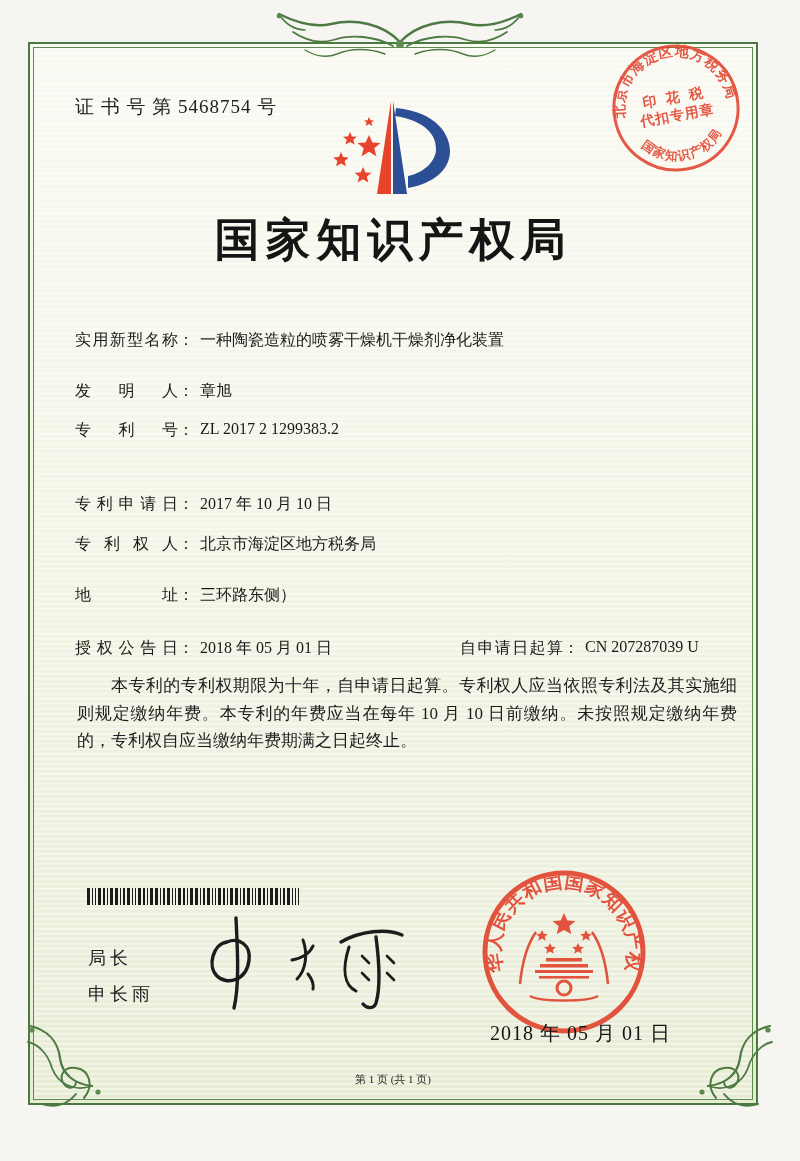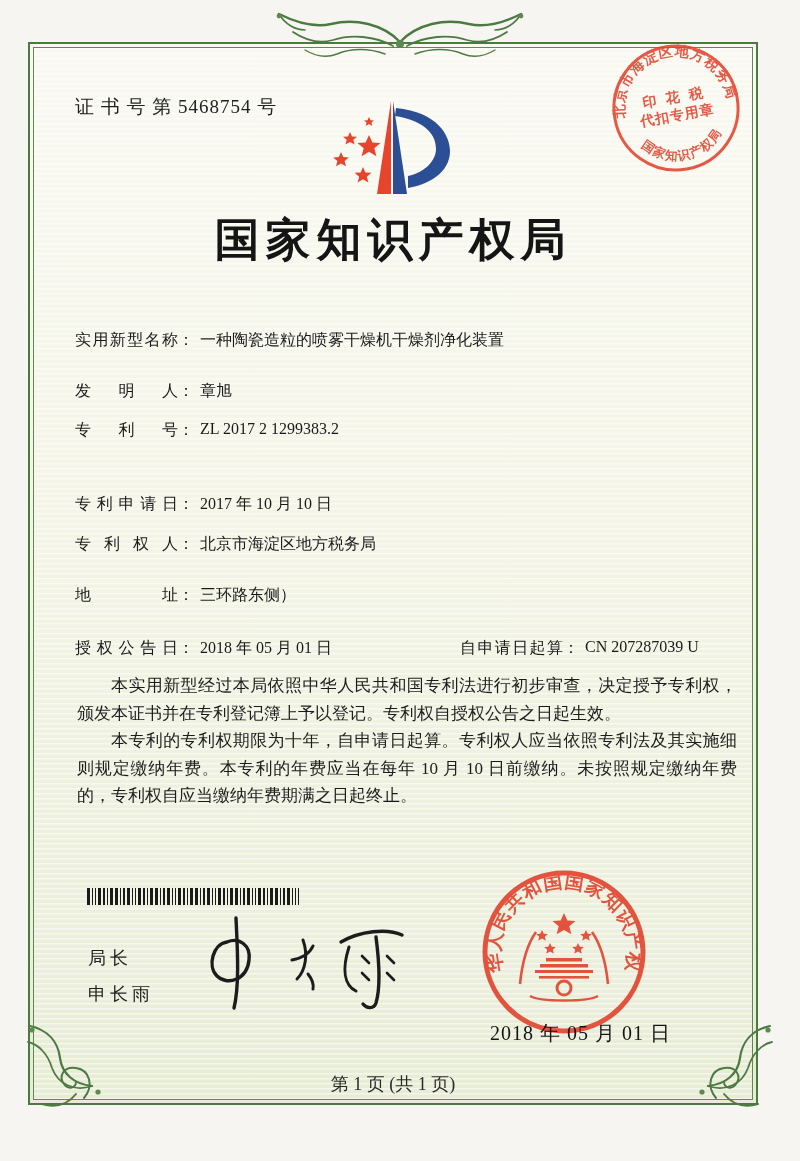--- a/index.html
+++ b/index.html
@@ -44,21 +44,21 @@
     left:87px;top:888px;width:212px;height:17px;overflow:hidden;
     white-space:nowrap;font-size:0;line-height:0;
   }
   .sig-title{left:88px;top:946px;font-size:18px;letter-spacing:4px;color:#222;}
   .sig-name{left:88px;top:982px;font-size:18px;letter-spacing:4px;color:#222;}
   .seal-date{
     left:490px;top:1020px;width:170px;text-align:center;
     font-size:20px;color:#141414;z-index:6;letter-spacing:1px;white-space:nowrap;
   }
   .footer{
-    left:28px;top:1072px;width:730px;text-align:center;font-size:18px;color:#2a2a2a;
+    left:28px;top:1072px;width:730px;text-align:center;font-size:11px;color:#2a2a2a;
   }
   svg{display:block;}
   .seal-svg{z-index:5;}
 </style>
 </head>
 <body>
 
 <div class="frame">
   <div class="frame-inner"></div>
 </div>
@@ -159,21 +159,20 @@
   <span class="lbl">地址</span><span class="colon">：</span><span class="val"><span class="vline">三环路东侧）</span></span>
 </div>
 <div class="abs row" style="top:638px;width:660px">
   <span class="lbl">授权公告日</span><span class="colon">：</span><span class="val">2018 年 05 月 01 日</span>
   <span class="grant-no-cell">
     <span class="lbl">自申请日起算</span><span class="colon">：</span><span class="val">CN 207287039 U</span>
   </span>
 </div>
 
 <div class="abs bodytext">
-  <p>本实用新型经过本局依照中华人民共和国专利法进行初步审查，决定授予专利权，颁发本证书并在专利登记簿上予以登记。专利权自授权公告之日起生效。</p>
   <p>本专利的专利权期限为十年，自申请日起算。专利权人应当依照专利法及其实施细则规定缴纳年费。本专利的年费应当在每年 10 月 10 日前缴纳。未按照规定缴纳年费的，专利权自应当缴纳年费期满之日起终止。</p>
 </div>
 
 <div class="abs barcode"><span style="display:inline-block;height:100%;background:#1b1b1b;width:3px"></span><span style="display:inline-block;height:100%;width:2px"></span><span style="display:inline-block;height:100%;background:#1b1b1b;width:1px"></span><span style="display:inline-block;height:100%;width:2px"></span><span style="display:inline-block;height:100%;background:#1b1b1b;width:1px"></span><span style="display:inline-block;height:100%;width:2px"></span><span style="display:inline-block;height:100%;background:#1b1b1b;width:3px"></span><span style="display:inline-block;height:100%;width:2px"></span><span style="display:inline-block;height:100%;background:#1b1b1b;width:2px"></span><span style="display:inline-block;height:100%;width:2px"></span><span style="display:inline-block;height:100%;background:#1b1b1b;width:1px"></span><span style="display:inline-block;height:100%;width:2px"></span><span style="display:inline-block;height:100%;background:#1b1b1b;width:3px"></span><span style="display:inline-block;height:100%;width:2px"></span><span style="display:inline-block;height:100%;background:#1b1b1b;width:3px"></span><span style="display:inline-block;height:100%;width:2px"></span><span style="display:inline-block;height:100%;background:#1b1b1b;width:1px"></span><span style="display:inline-block;height:100%;width:2px"></span><span style="display:inline-block;height:100%;background:#1b1b1b;width:2px"></span><span style="display:inline-block;height:100%;width:2px"></span><span style="display:inline-block;height:100%;background:#1b1b1b;width:3px"></span><span style="display:inline-block;height:100%;width:2px"></span><span style="display:inline-block;height:100%;background:#1b1b1b;width:1px"></span><span style="display:inline-block;height:100%;width:2px"></span><span style="display:inline-block;height:100%;background:#1b1b1b;width:1px"></span><span style="display:inline-block;height:100%;width:2px"></span><span style="display:inline-block;height:100%;background:#1b1b1b;width:3px"></span><span style="display:inline-block;height:100%;width:2px"></span><span style="display:inline-block;height:100%;background:#1b1b1b;width:2px"></span><span style="display:inline-block;height:100%;width:2px"></span><span style="display:inline-block;height:100%;background:#1b1b1b;width:1px"></span><span style="display:inline-block;height:100%;width:2px"></span><span style="display:inline-block;height:100%;background:#1b1b1b;width:3px"></span><span style="display:inline-block;height:100%;width:2px"></span><span style="display:inline-block;height:100%;background:#1b1b1b;width:3px"></span><span style="display:inline-block;height:100%;width:2px"></span><span style="display:inline-block;height:100%;background:#1b1b1b;width:1px"></span><span style="display:inline-block;height:100%;width:2px"></span><span style="display:inline-block;height:100%;background:#1b1b1b;width:2px"></span><span style="display:inline-block;height:100%;width:2px"></span><span style="display:inline-block;height:100%;background:#1b1b1b;width:3px"></span><span style="display:inline-block;height:100%;width:2px"></span><span style="display:inline-block;height:100%;background:#1b1b1b;width:1px"></span><span style="display:inline-block;height:100%;width:2px"></span><span style="display:inline-block;height:100%;background:#1b1b1b;width:1px"></span><span style="display:inline-block;height:100%;width:2px"></span><span style="display:inline-block;height:100%;background:#1b1b1b;width:3px"></span><span style="display:inline-block;height:100%;width:2px"></span><span style="display:inline-block;height:100%;background:#1b1b1b;width:2px"></span><span style="display:inline-block;height:100%;width:2px"></span><span style="display:inline-block;height:100%;background:#1b1b1b;width:1px"></span><span style="display:inline-block;height:100%;width:2px"></span><span style="display:inline-block;height:100%;background:#1b1b1b;width:3px"></span><span style="display:inline-block;height:100%;width:2px"></span><span style="display:inline-block;height:100%;background:#1b1b1b;width:3px"></span><span style="display:inline-block;height:100%;width:2px"></span><span style="display:inline-block;height:100%;background:#1b1b1b;width:1px"></span><span style="display:inline-block;height:100%;width:2px"></span><span style="display:inline-block;height:100%;background:#1b1b1b;width:2px"></span><span style="display:inline-block;height:100%;width:2px"></span><span style="display:inline-block;height:100%;background:#1b1b1b;width:3px"></span><span style="display:inline-block;height:100%;width:2px"></span><span style="display:inline-block;height:100%;background:#1b1b1b;width:1px"></span><span style="display:inline-block;height:100%;width:2px"></span><span style="display:inline-block;height:100%;background:#1b1b1b;width:1px"></span><span style="display:inline-block;height:100%;width:2px"></span><span style="display:inline-block;height:100%;background:#1b1b1b;width:3px"></span><span style="display:inline-block;height:100%;width:2px"></span><span style="display:inline-block;height:100%;background:#1b1b1b;width:2px"></span><span style="display:inline-block;height:100%;width:2px"></span><span style="display:inline-block;height:100%;background:#1b1b1b;width:1px"></span><span style="display:inline-block;height:100%;width:2px"></span><span style="display:inline-block;height:100%;background:#1b1b1b;width:3px"></span><span style="display:inline-block;height:100%;width:2px"></span><span style="display:inline-block;height:100%;background:#1b1b1b;width:3px"></span><span style="display:inline-block;height:100%;width:2px"></span><span style="display:inline-block;height:100%;background:#1b1b1b;width:1px"></span><span style="display:inline-block;height:100%;width:2px"></span><span style="display:inline-block;height:100%;background:#1b1b1b;width:2px"></span><span style="display:inline-block;height:100%;width:2px"></span><span style="display:inline-block;height:100%;background:#1b1b1b;width:3px"></span><span style="display:inline-block;height:100%;width:2px"></span><span style="display:inline-block;height:100%;background:#1b1b1b;width:1px"></span><span style="display:inline-block;height:100%;width:2px"></span><span style="display:inline-block;height:100%;background:#1b1b1b;width:1px"></span><span style="display:inline-block;height:100%;width:2px"></span><span style="display:inline-block;height:100%;background:#1b1b1b;width:3px"></span><span style="display:inline-block;height:100%;width:2px"></span><span style="display:inline-block;height:100%;background:#1b1b1b;width:2px"></span><span style="display:inline-block;height:100%;width:2px"></span><span style="display:inline-block;height:100%;background:#1b1b1b;width:1px"></span><span style="display:inline-block;height:100%;width:2px"></span><span style="display:inline-block;height:100%;background:#1b1b1b;width:3px"></span><span style="display:inline-block;height:100%;width:2px"></span><span style="display:inline-block;height:100%;background:#1b1b1b;width:3px"></span><span style="display:inline-block;height:100%;width:2px"></span><span style="display:inline-block;height:100%;background:#1b1b1b;width:1px"></span><span style="display:inline-block;height:100%;width:2px"></span><span style="display:inline-block;height:100%;background:#1b1b1b;width:2px"></span><span style="display:inline-block;height:100%;width:2px"></span><span style="display:inline-block;height:100%;background:#1b1b1b;width:3px"></span><span style="display:inline-block;height:100%;width:2px"></span><span style="display:inline-block;height:100%;background:#1b1b1b;width:1px"></span><span style="display:inline-block;height:100%;width:2px"></span><span style="display:inline-block;height:100%;background:#1b1b1b;width:1px"></span><span style="display:inline-block;height:100%;width:2px"></span><span style="display:inline-block;height:100%;background:#1b1b1b;width:3px"></span></div>
 
 <div class="abs sig-title">局长</div>
 <div class="abs sig-name">申长雨</div>
 
 <svg class="abs" style="left:195px;top:912px;z-index:4" width="230" height="105" viewBox="0 0 230 105">
   <g fill="none" stroke="#1c1c1c" stroke-width="3.4" stroke-linecap="round">

